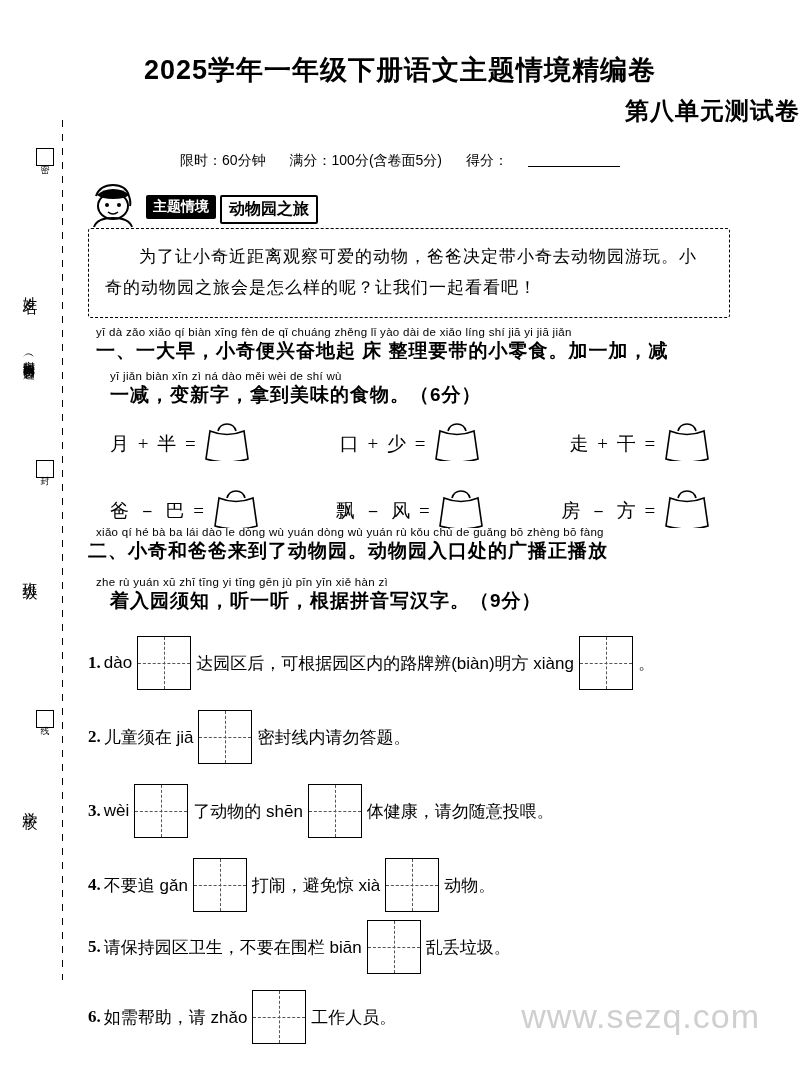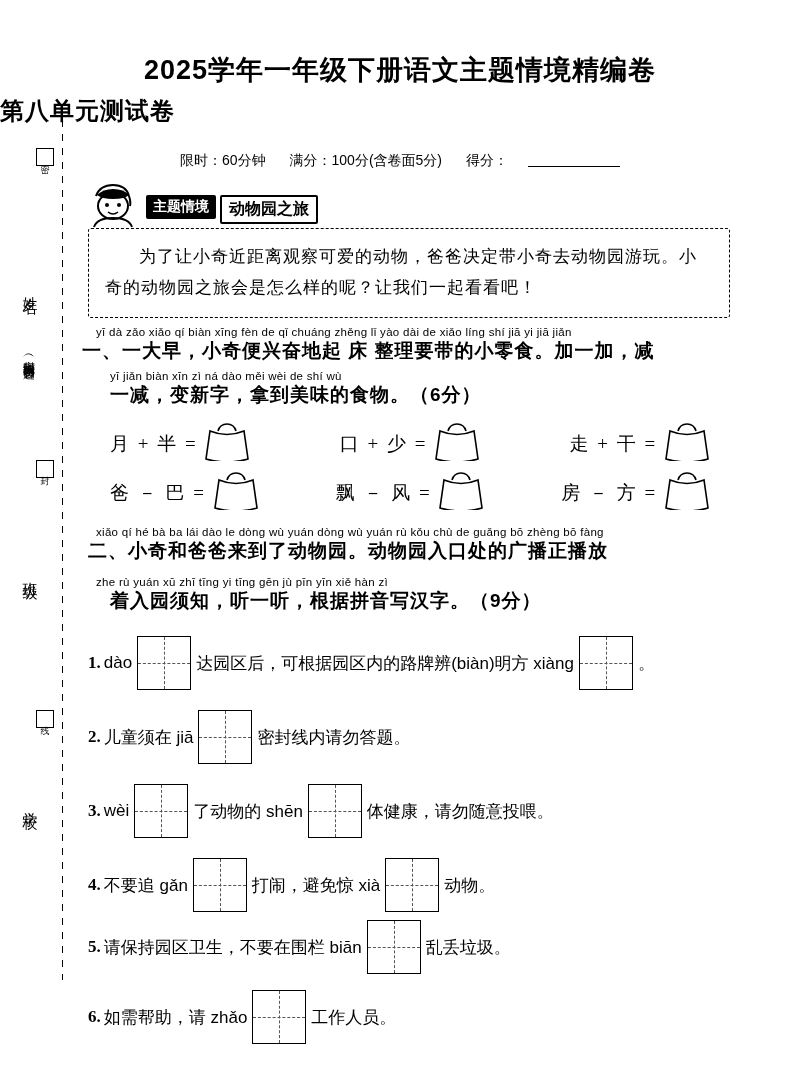--- a/index.html
+++ b/index.html
@@ -20,21 +20,21 @@
   .v-text{position:absolute;left:2px;writing-mode:vertical-rl;text-orientation:upright;
           font-size:15px;letter-spacing:3px;font-family:"Liberation Sans",sans-serif;}
   .seal{position:absolute;left:18px;width:16px;height:16px;border:1px solid #000;
         font-size:9px;line-height:16px;text-align:center;writing-mode:vertical-rl;
         font-family:"Liberation Sans",sans-serif;}
 
   
   .title1{position:absolute;left:0;right:0;top:52px;text-align:center;
           font-size:27px;font-weight:bold;letter-spacing:1px;
           font-family:"Liberation Sans",sans-serif;}
-  .title2{position:absolute;left:0;right:0;top:95px;text-align:left;
+  .title2{position:absolute;left:0;right:0;top:95px;text-align:right;
           font-size:24px;font-weight:bold;letter-spacing:1px;
           font-family:"Liberation Sans",sans-serif;}
   .subinfo{position:absolute;left:0;right:0;top:152px;text-align:center;font-size:14px;
            font-family:"Liberation Sans",sans-serif;}
   .subinfo span{margin:0 10px;}
   .score-line{display:inline-block;width:92px;border-bottom:1px solid #000;height:14px;
               vertical-align:-2px;}
 
   
   .situ-row{position:absolute;left:88px;top:182px;display:flex;align-items:flex-end;}
@@ -124,21 +124,21 @@
     </div>
   </div>
 
   <div class="situ-box">
     <p>为了让小奇近距离观察可爱的动物，爸爸决定带小奇去动物园游玩。小奇的动物园之旅会是怎么样的呢？让我们一起看看吧！</p>
   </div>
 
   <div class="q" style="left:96px;top:322px;">
     <span class="py">yī  dà zǎo    xiǎo qí biàn xīng fèn de  qǐ chuáng zhěng lǐ yào dài de xiǎo líng shí      jiā yi jiā  jiǎn</span>
   </div>
-  <div class="q" style="left:82px;top:338px;">
+  <div class="q" style="left:96px;top:338px;">
     <span class="hz">一、一大早，小奇便兴奋地起 床 整理要带的小零食。加一加，减</span>
   </div>
   <div class="q" style="left:110px;top:366px;">
     <span class="py">yī jiǎn  biàn xīn zì   ná dào měi wèi de shí wù</span>
   </div>
   <div class="q" style="left:110px;top:382px;">
     <span class="hz">一减，变新字，拿到美味的食物。（6分）</span>
   </div>
 
   <div class="eqrow" style="top:425px;left:110px;width:600px;gap:32px;">
@@ -164,21 +164,21 @@
       <span>走 + 干 =</span>
       <span class="jar">
         <svg width="46" height="42" viewBox="0 0 46 42">
             <path d="M6 12 q17 7 34 0 l4 28 q-21 6 -42 0 z" fill="none" stroke="#000" stroke-width="1.6"></path>
             <path d="M14 12 q2 -7 9 -7 q7 0 9 7" fill="none" stroke="#000" stroke-width="1.6"></path>
           </svg>
       </span>
     </div>
   </div>
 
-  <div class="eqrow" style="top:474px;left:110px;width:600px;gap:28px;">
+  <div class="eqrow" style="top:492px;left:110px;width:600px;gap:28px;">
     <div class="eq">
       <span>爸 － 巴 =</span>
       <span class="jar">
         <svg width="46" height="42" viewBox="0 0 46 42">
             <path d="M6 12 q17 7 34 0 l4 28 q-21 6 -42 0 z" fill="none" stroke="#000" stroke-width="1.6"></path>
             <path d="M14 12 q2 -7 9 -7 q7 0 9 7" fill="none" stroke="#000" stroke-width="1.6"></path>
           </svg>
       </span>
     </div>
     <div class="eq">
@@ -255,13 +255,14 @@
     <span>乱丢垃圾。</span>
   </div>
 
   <div class="numitem" style="top:990px;">
     <span class="idx">6.</span>
     <span>如需帮助，请 zhǎo</span>
     <span class="tzg"></span>
     <span>工作人员。</span>
   </div>
 
+  <div class="watermark">www.sezq.com</div>
 </div>
 
 </body></html>

